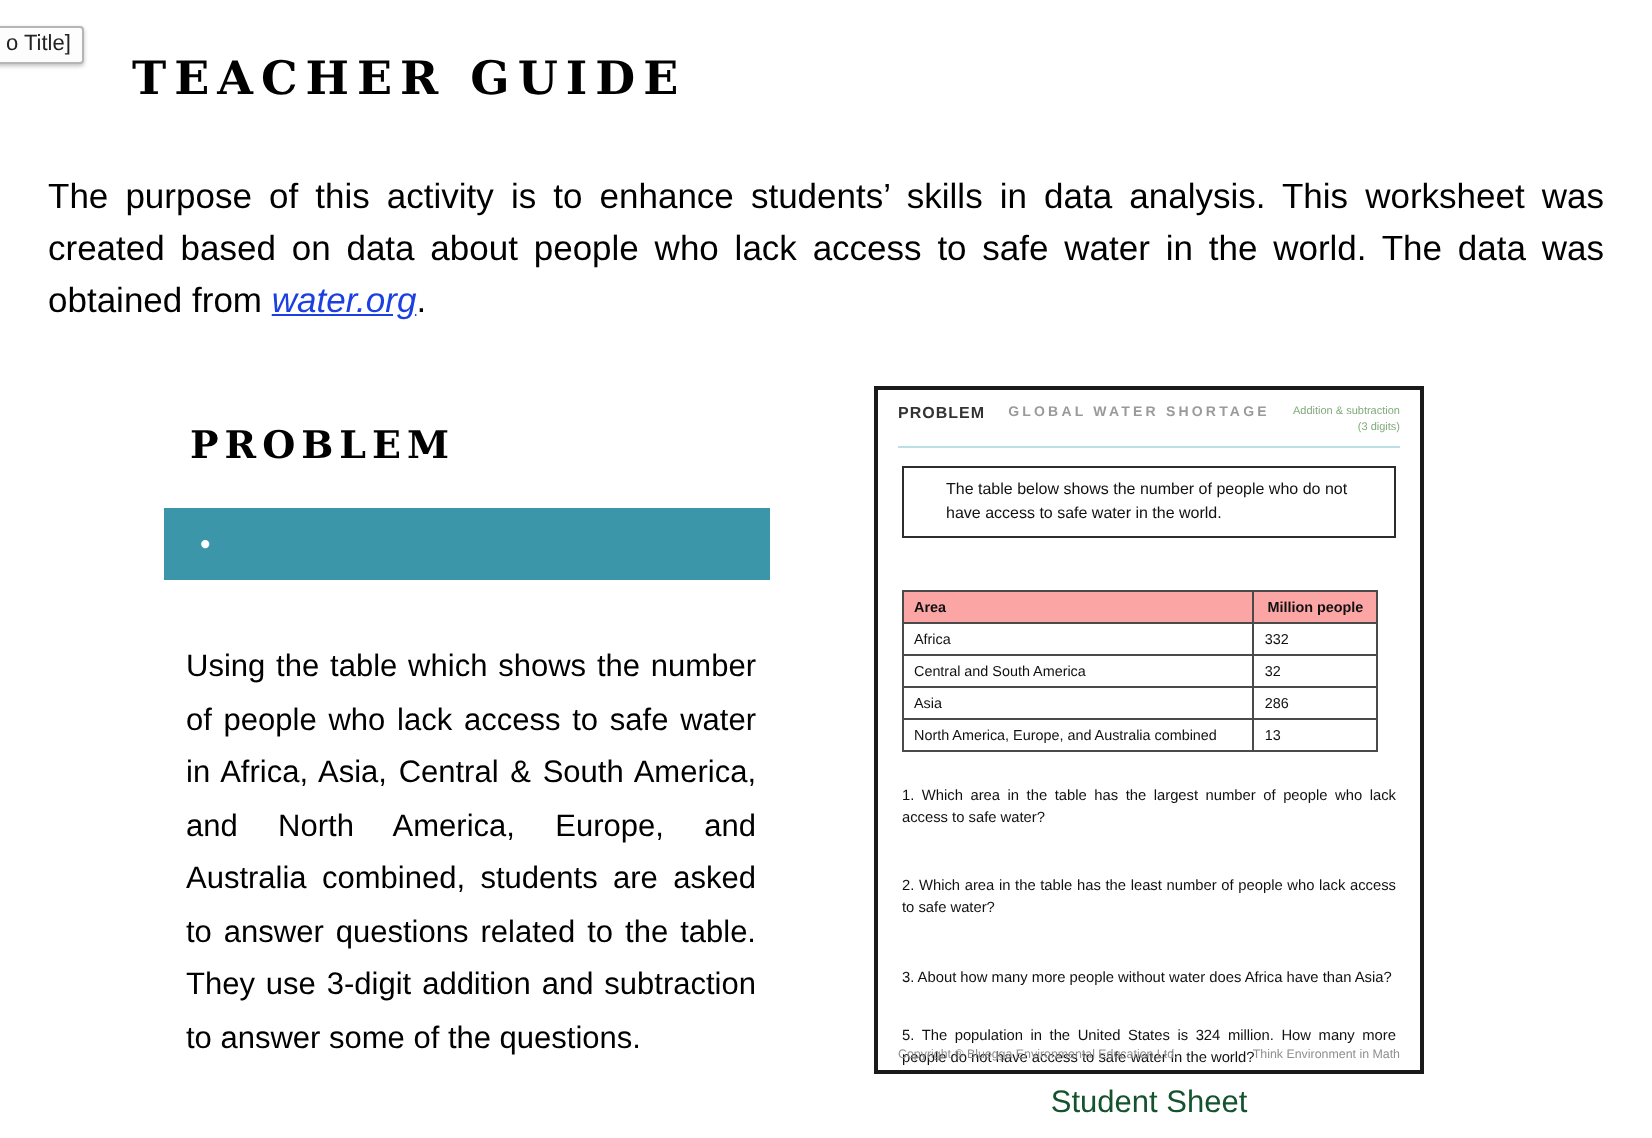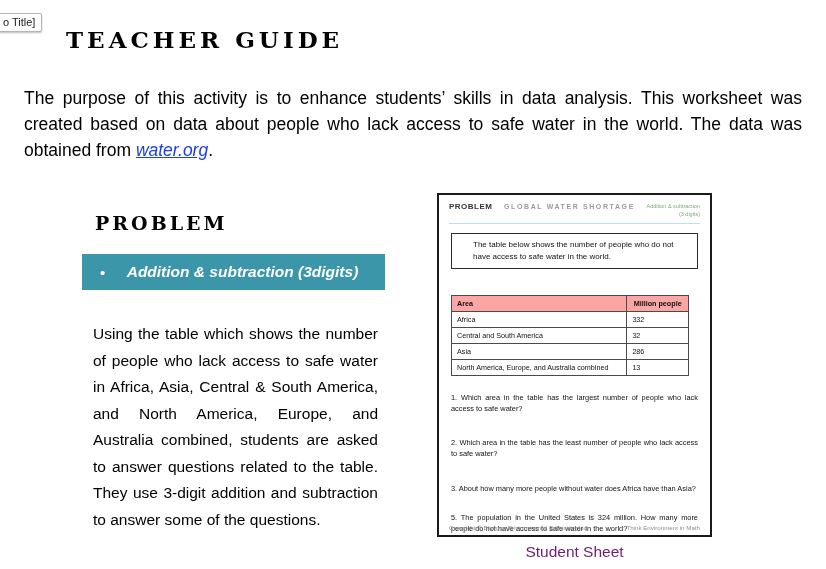--- a/index.html
+++ b/index.html
@@ -177,37 +177,36 @@
     font-size: 6.2px;
     color: #8f8f8f;
   }
 
   .sheet-caption {
     position: absolute;
     top: 543px; left: 437px;
     width: 275px;
     text-align: center;
     font-size: 15.5px;
-    color: #701a75;
+    color: #14532d;
   }
 </style>
 </head>
 <body>
 
 <div class="title-tab">o Title]</div>
 
 <h1 class="doc-title">TEACHER GUIDE</h1>
 
 <p class="intro"><span>The purpose of this activity is to enhance students’ skills in data analysis. This worksheet was created based on data about people who lack access to safe water in the world. The data was  obtained from </span><a>water.org</a><span>.</span></p>
 
 <h2 class="problem-heading">PROBLEM</h2>
 
 <div class="banner">
   <span class="bullet">•</span>
-  <span class="banner-label">Addition &amp; subtraction (3digits)</span>
 </div>
 
 <p class="problem-body">Using the table which shows the number of people who lack access to safe water in Africa, Asia, Central &amp; South America, and North America, Europe, and Australia combined, students are asked to answer questions related to the table.  They use 3-digit addition and subtraction to answer some of the questions.</p>
 
 <div class="sheet">
   <div class="sheet-header">
     <span class="sh-left">PROBLEM</span>
     <span class="sh-center">GLOBAL WATER SHORTAGE</span>
     <span class="sh-right">
       <span>Addition &amp; subtraction</span><br>

